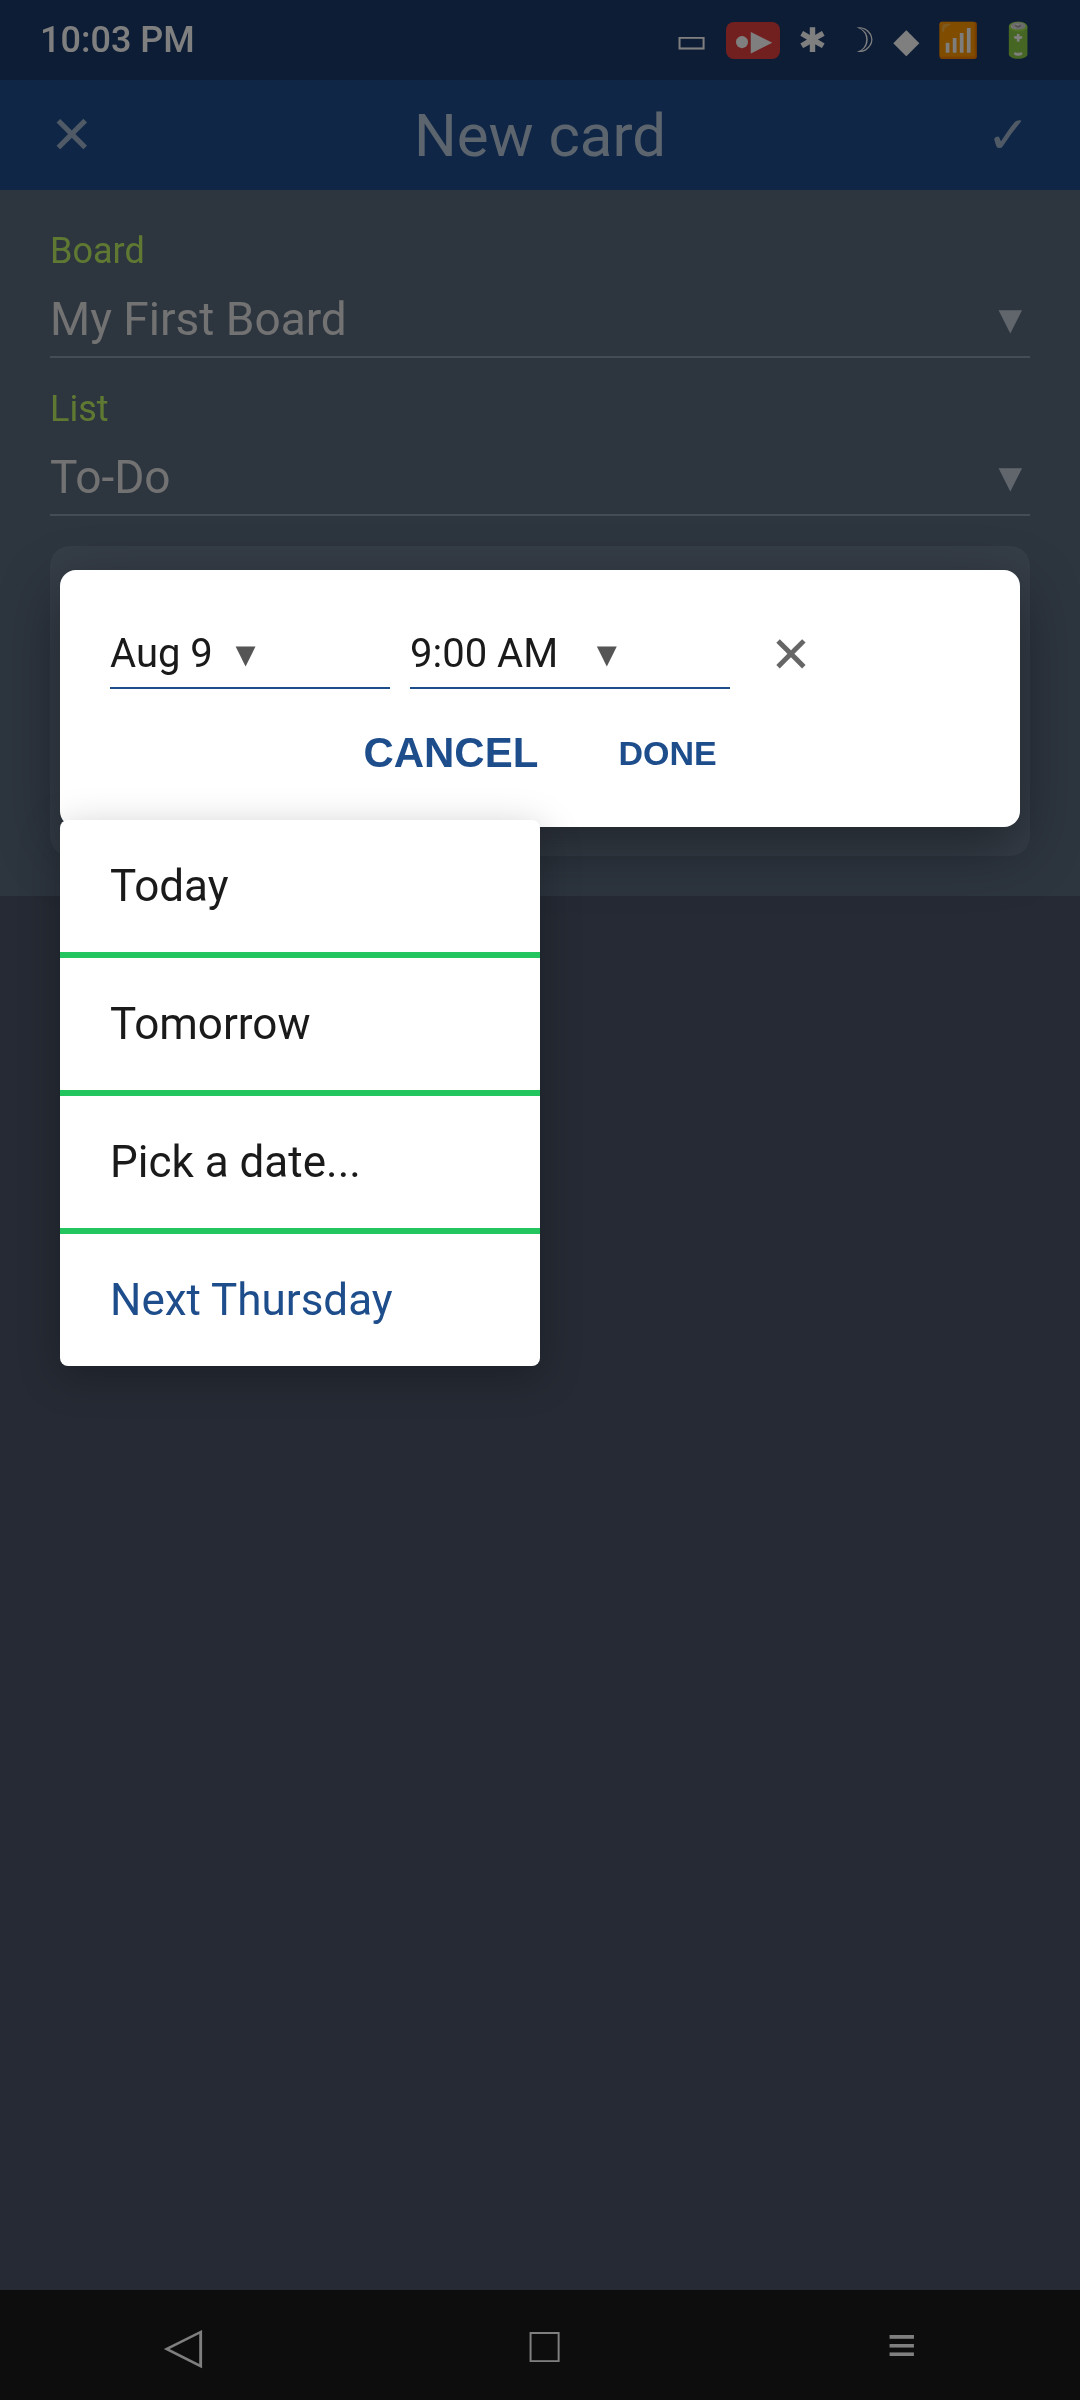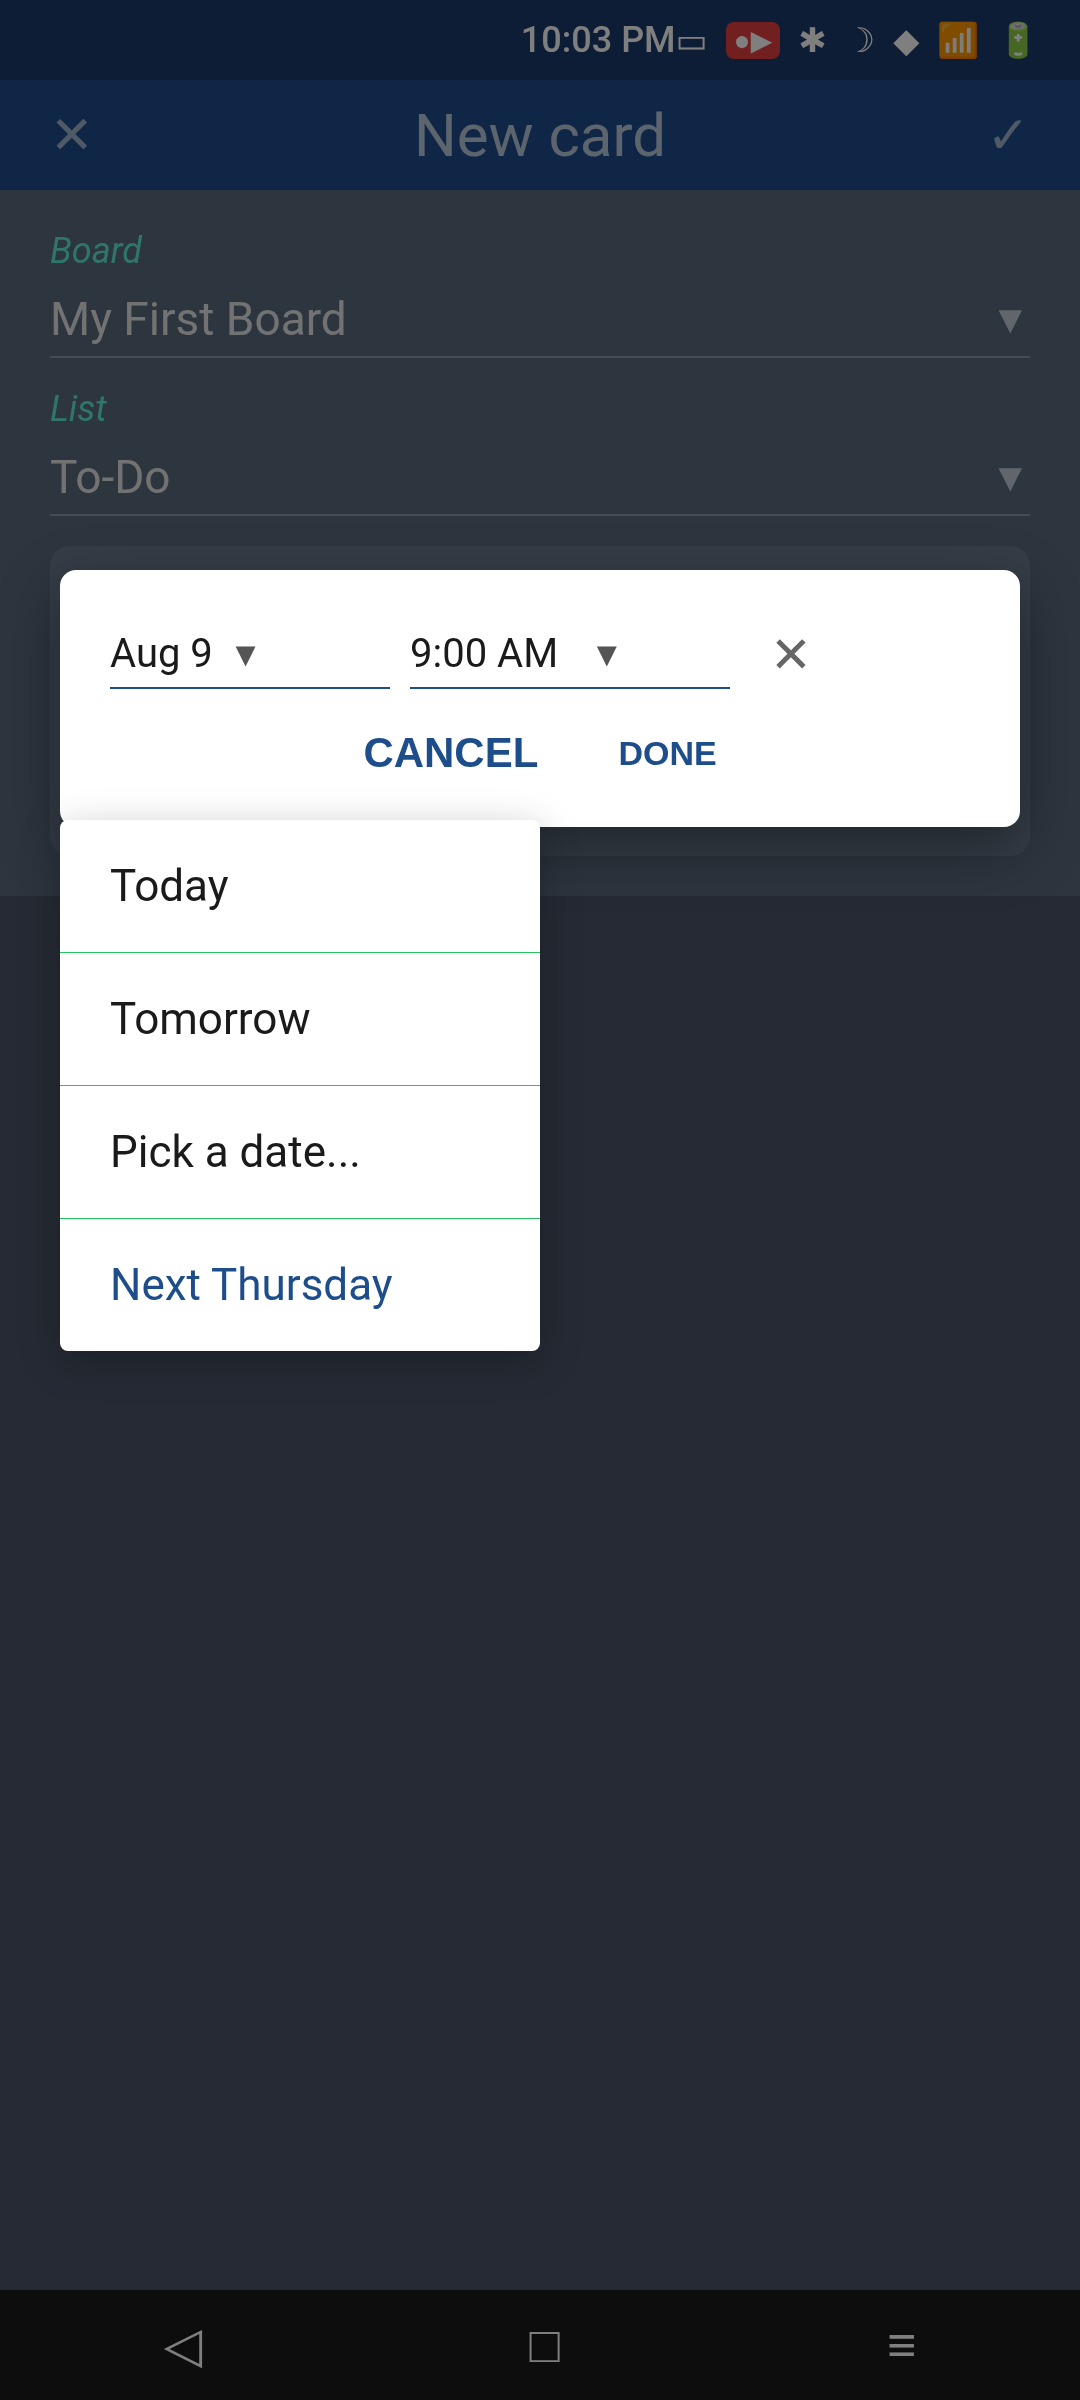--- a/index.html
+++ b/index.html
@@ -14,21 +14,21 @@
       position: relative;
     }
 
     
     .status-bar {
       width: 100%;
       height: 80px;
       background: #1a3a6b;
       display: flex;
       align-items: center;
-      justify-content: flex-end;
+      justify-content: space-between;
       padding: 0 40px;
     }
     .status-time {
       color: white;
       font-size: 36px;
       font-weight: 500;
     }
     .status-icons {
       display: flex;
       align-items: center;
@@ -77,24 +77,23 @@
       width: 100%;
       background: #5a6a7e;
       padding: 40px 50px;
     }
 
     
     .form-section {
       margin-bottom: 30px;
     }
     .form-label {
-      color: #5eead4;
+      color: #bef264;
       font-size: 36px;
       margin-bottom: 10px;
-      font-style: italic;
     }
     .form-select-row {
       display: flex;
       align-items: center;
       justify-content: space-between;
       background: transparent;
       border-bottom: 2px solid #8899aa;
       padding: 10px 0;
     }
     .form-select-value {
@@ -214,21 +213,21 @@
       border-radius: 8px;
       z-index: 30;
       box-shadow: 0 10px 40px rgba(0,0,0,0.25);
       overflow: hidden;
     }
     .dropdown-item {
       padding: 40px 50px;
       font-size: 44px;
       color: #1a1a1a;
       cursor: pointer;
-      border-bottom: 1px solid #22c55e;
+      border-bottom: 6px solid #22c55e;
     }
     .dropdown-item:last-child {
       border-bottom: none;
     }
     .dropdown-item-highlighted {
       color: #1e4d8c;
     }
 
     
     .modal-buttons {

